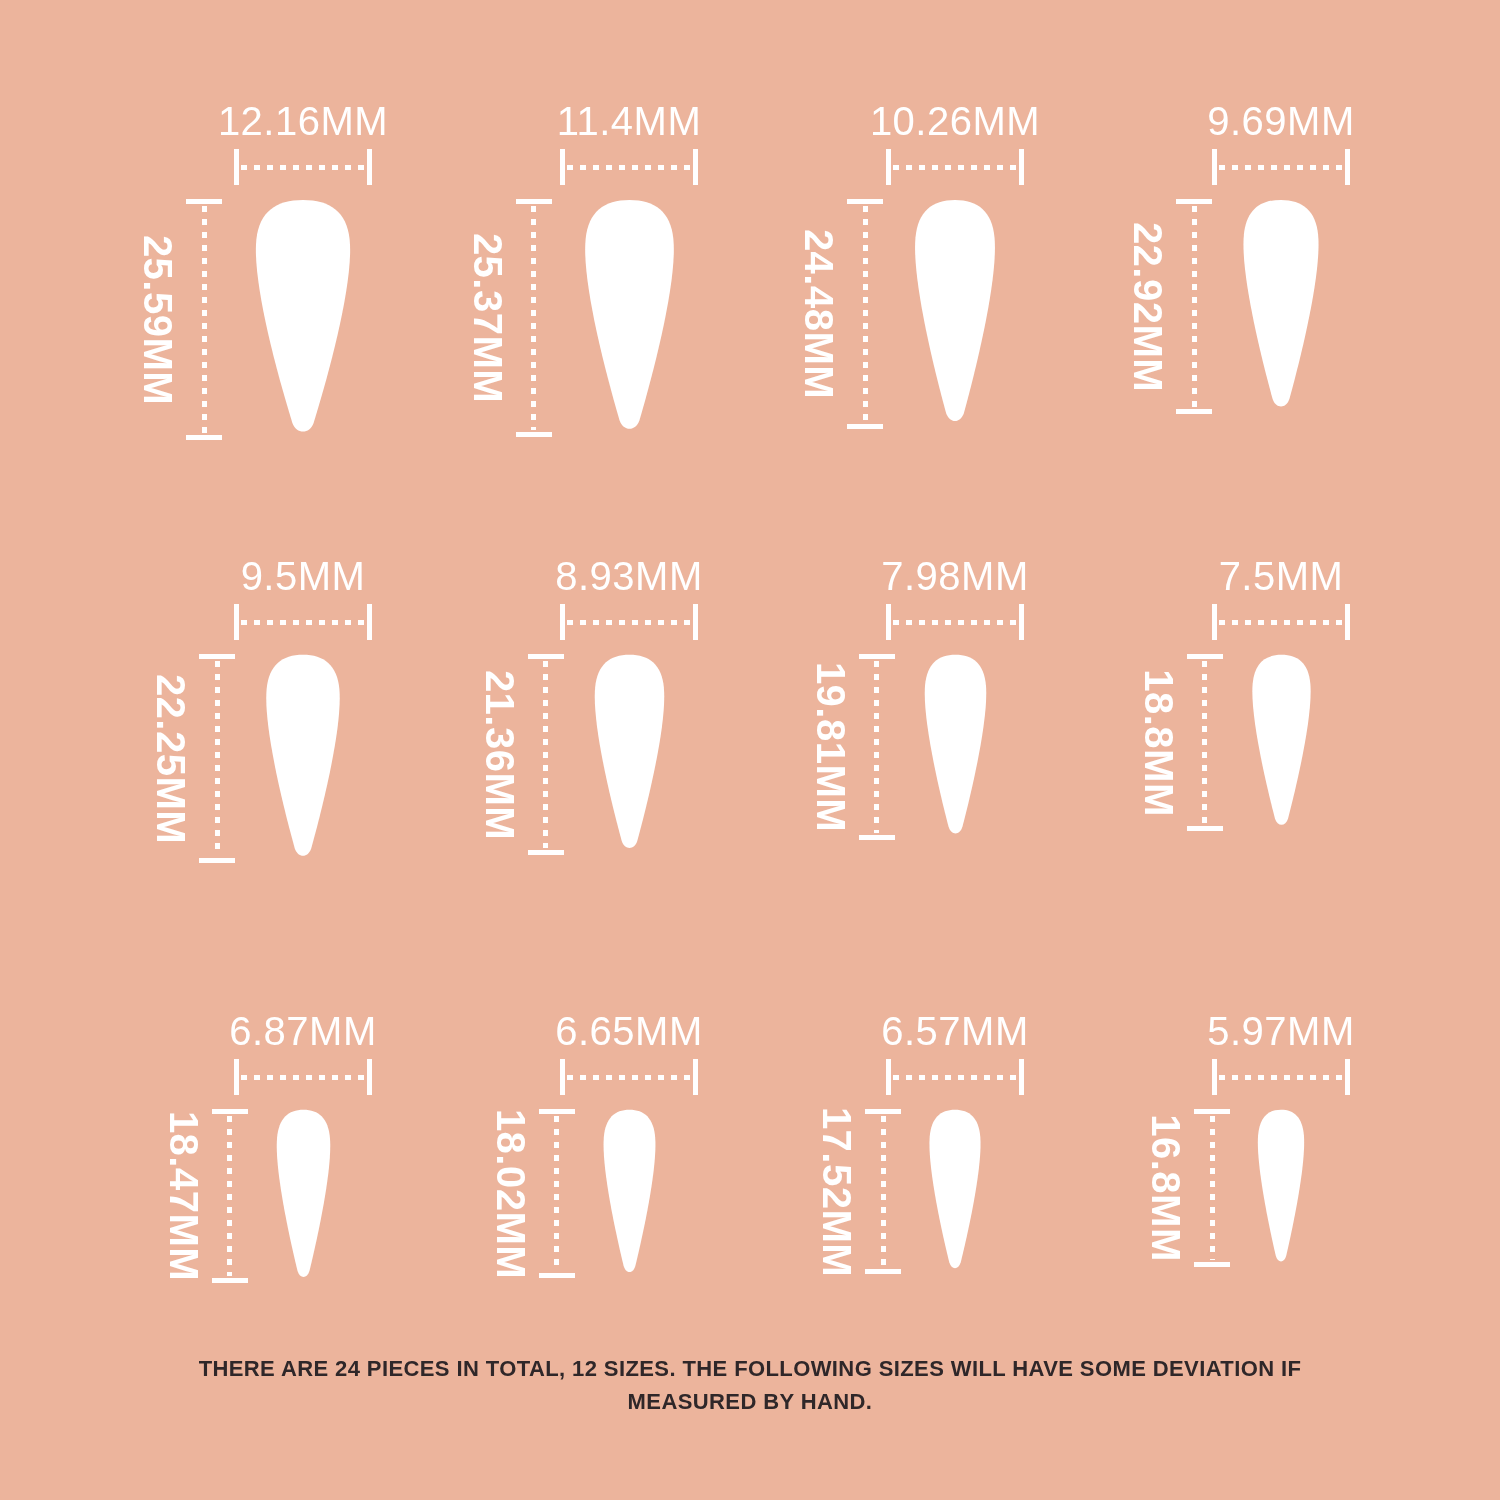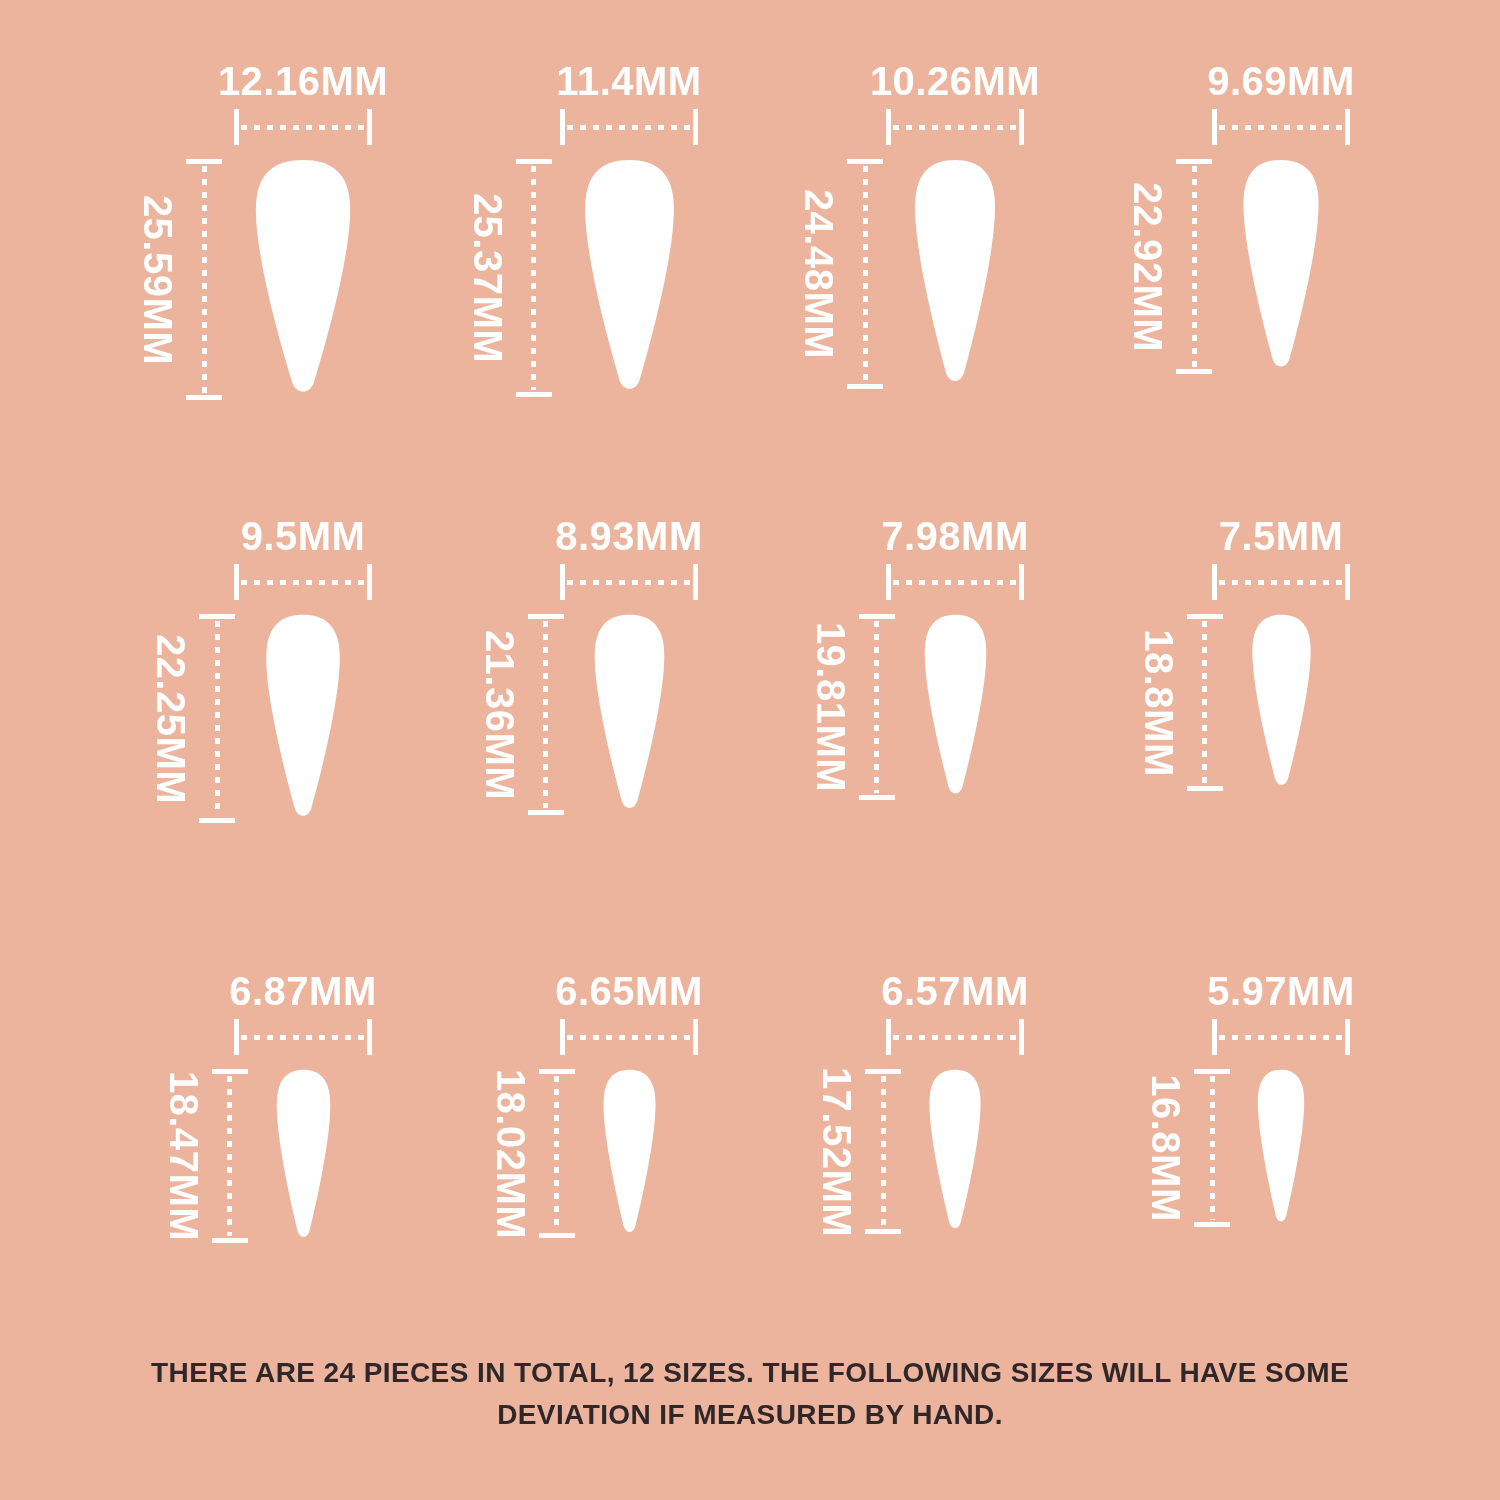--- a/index.html
+++ b/index.html
@@ -16,22 +16,22 @@
     display:grid;
     grid-template-columns:repeat(4,326px);
     grid-template-rows:repeat(3,455px);
   }
   .cell{
     display:flex;flex-direction:column;align-items:center;
     position:relative;
   }
   .width-label{
     height:52px;display:flex;align-items:center;justify-content:center;
-    font-size:40px;font-weight:700;color:var(--fg,#fff);
-    letter-spacing:0.5px;white-space:nowrap;
+    font-size:40px;font-weight:400;color:var(--fg,#fff);
+    letter-spacing:0.5px;white-space:nowrap;margin-top:40px;
   }
   
   .h-ruler{position:relative;width:138px;height:36px;margin-top:2px;}
   .h-ruler .cap{
     position:absolute;top:0;width:5px;height:36px;background:var(--fg,#fff);
   }
   .h-ruler .cap-l{left:0;}
   .h-ruler .cap-r{right:0;}
   .h-ruler .hdash{
     position:absolute;left:7px;right:7px;top:50%;height:5px;margin-top:-2.5px;
@@ -60,21 +60,21 @@
   .length-label{
     position:absolute;right:calc(100% + 64px);top:50%;
     transform:translateY(-50%);
     writing-mode:vertical-rl;
     font-size:40px;font-weight:700;color:var(--fg,#fff);
     letter-spacing:0.5px;white-space:nowrap;
   }
   .caption{
     position:absolute;top:1352px;left:50%;transform:translateX(-50%);
     width:1200px;text-align:center;
-    font-size:28px;font-weight:700;line-height:1.5;
+    font-size:22px;font-weight:700;line-height:1.5;
     color:var(--cap,#2f2729);letter-spacing:0.4px;
   }
 </style>
 </head>
 <body>
 
 <div class="stage" style="--bg: #ecb49c; --fg: #ffffff; --cap: #2f2729;">
   <div class="grid">
 
     <div class="cell" style="--nw: 118px; --nh: 241px;">

